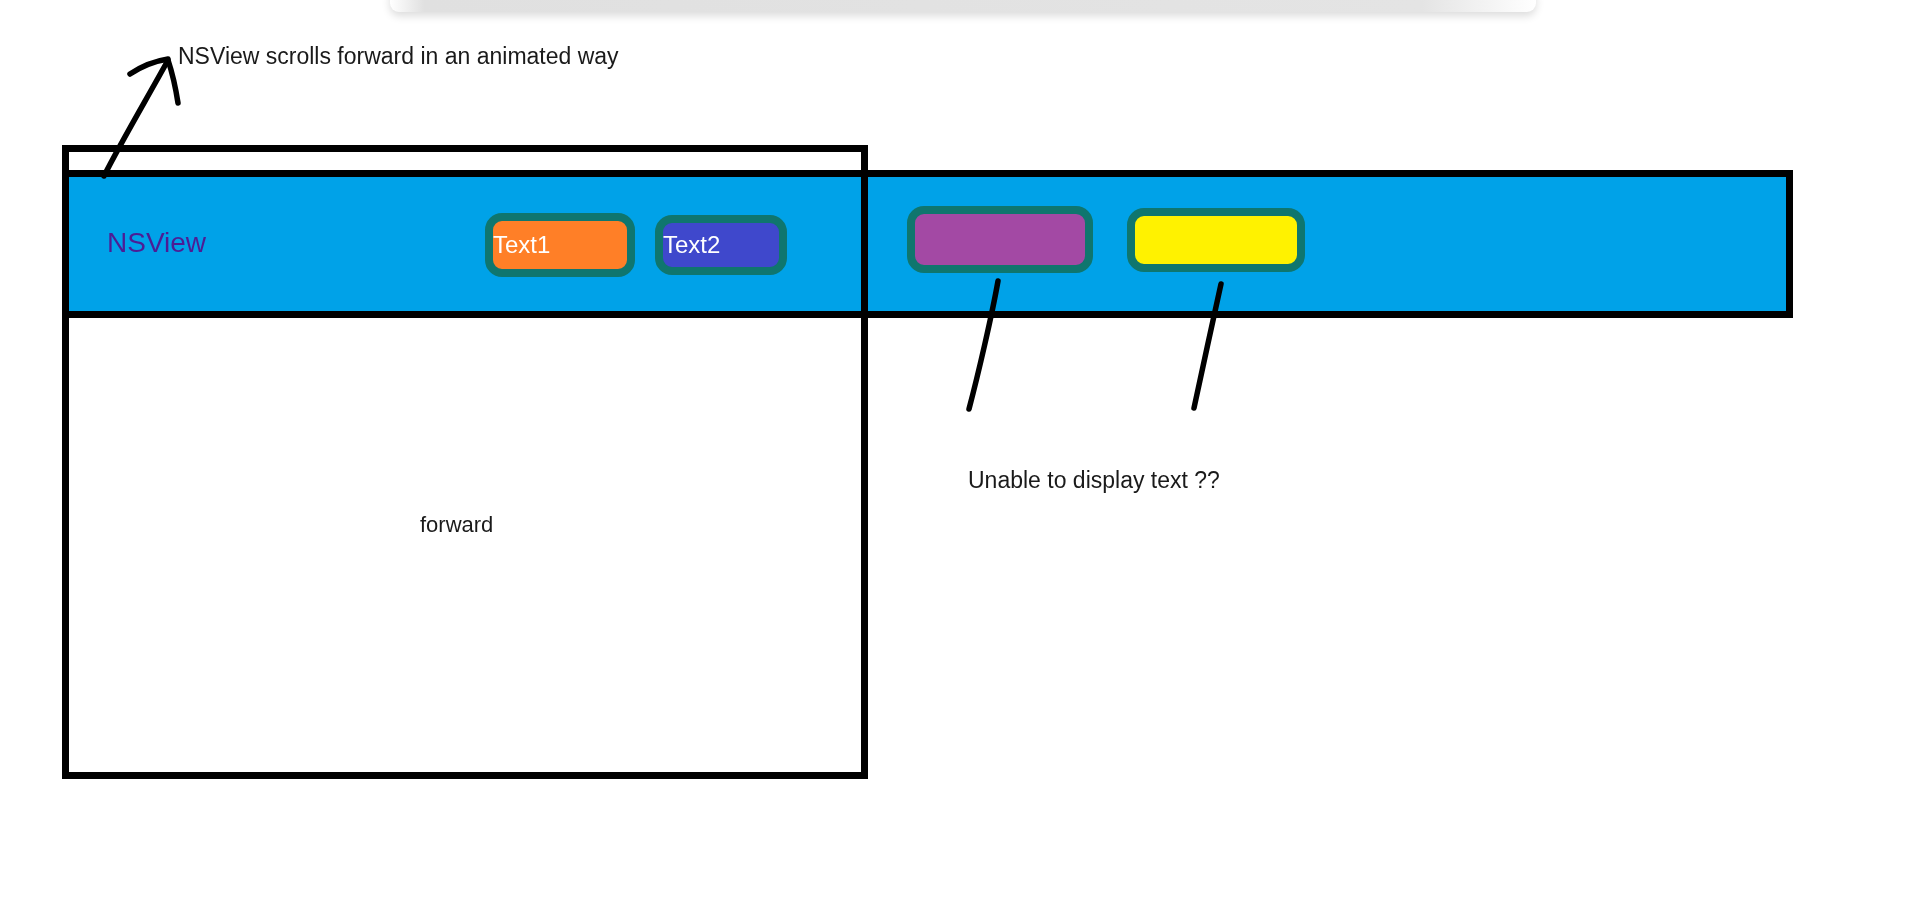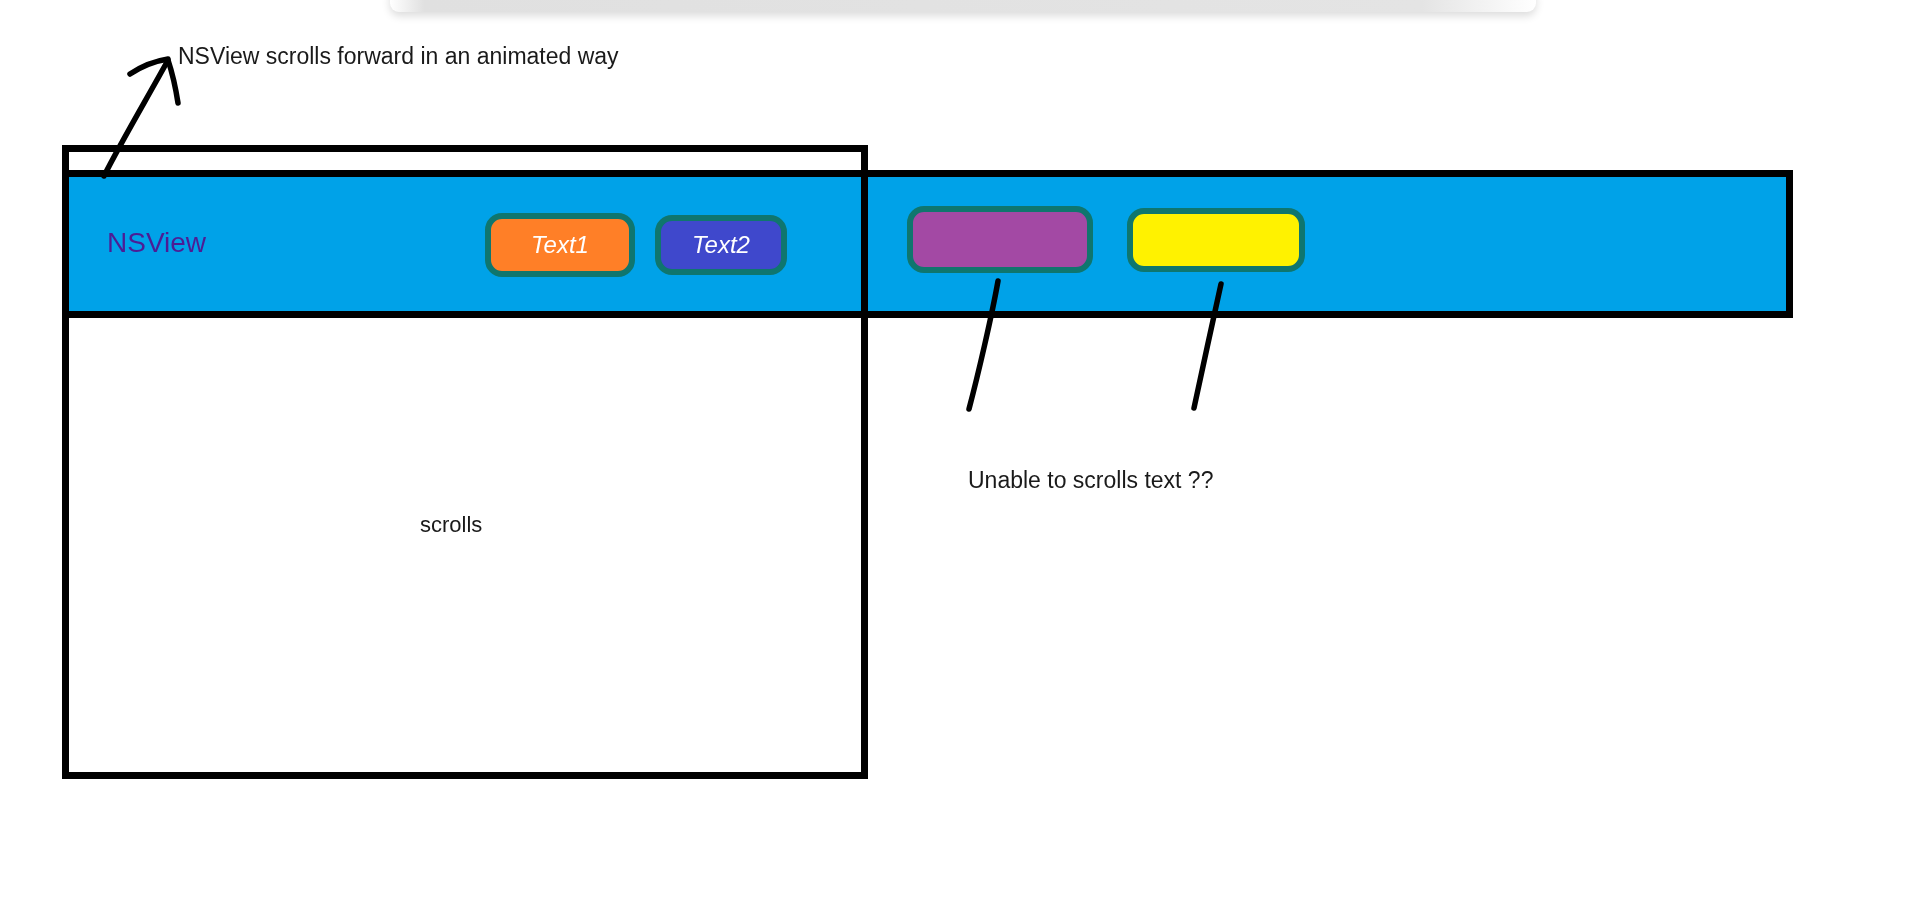--- a/index.html
+++ b/index.html
@@ -65,26 +65,25 @@
     position: absolute;
     left: 38px; top: 50px;
     font-size: 28px;
     color: #4c1d95;
     white-space: nowrap;
   }
 
   .chip {
     position: absolute;
     box-sizing: border-box;
-    border: 6px solid #0f766e;
+    border: 8px solid #0f766e;
     border-radius: 17px;
     display: flex;
     align-items: center;
-    justify-content: center;
-    font-style: italic;
+    justify-content: flex-start;
   }
   .chip span {
     color: #ffffff;
     font-size: 24px;
     white-space: nowrap;
   }
   .chip-text1  { left: 416px;  top: 36px; width: 150px; height: 64px; }
   .chip-text2  { left: 586px;  top: 38px; width: 132px; height: 60px; }
   .chip-purple { left: 838px;  top: 29px; width: 186px; height: 67px; }
   .chip-yellow { left: 1058px; top: 31px; width: 178px; height: 64px; }
@@ -149,17 +148,17 @@
       <span></span>
     </div>
 
     <div class="chip chip-yellow" style="background-color: rgb(255, 242, 0);">
       <span></span>
     </div>
   </div>
 
   <div class="screen-box"></div>
 
-  <div class="screen-label">scrolls</div>
+  <div class="screen-label">forward</div>
 
-  <div class="question-label">Unable to scrolls text ??</div>
+  <div class="question-label">Unable to display text ??</div>
 
 </div>
 
 </body></html>

